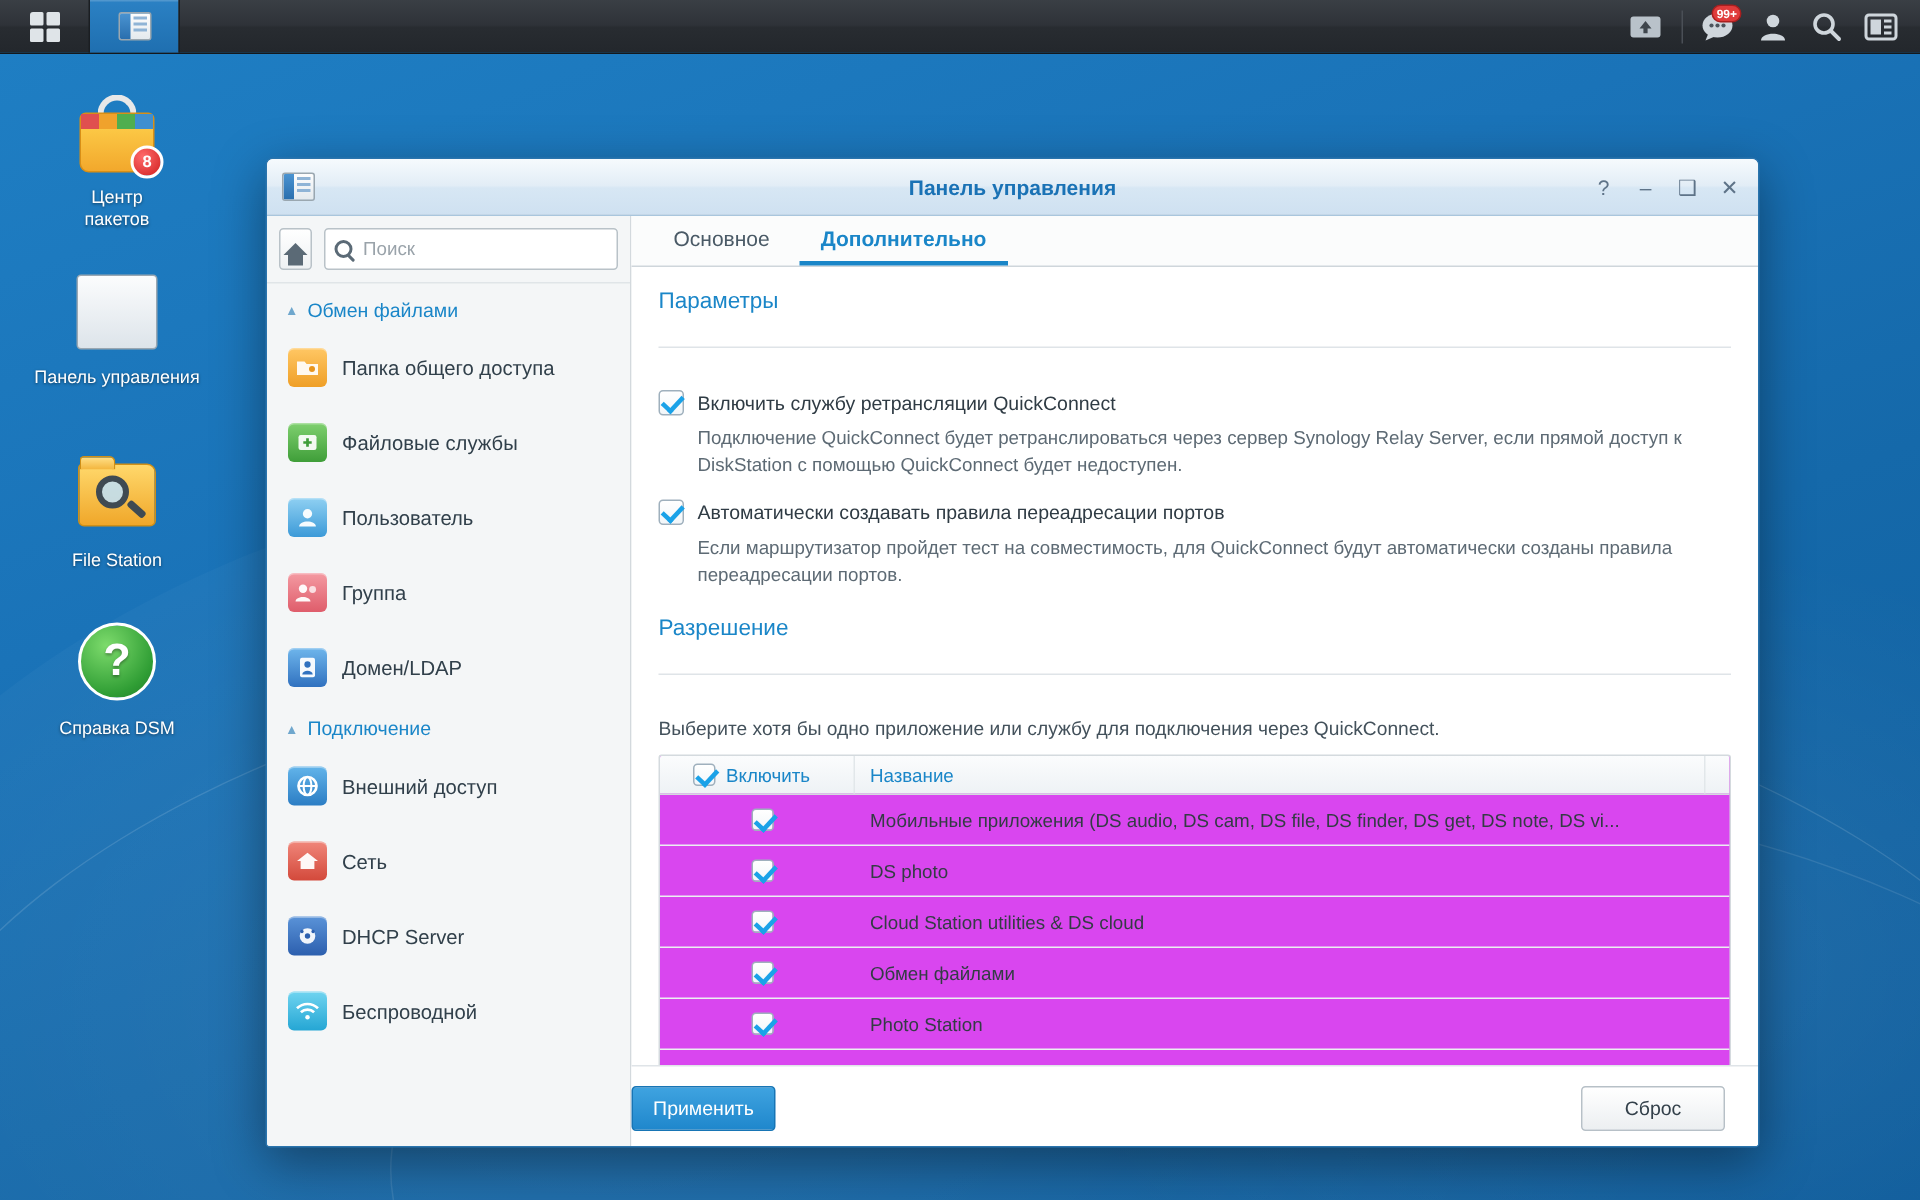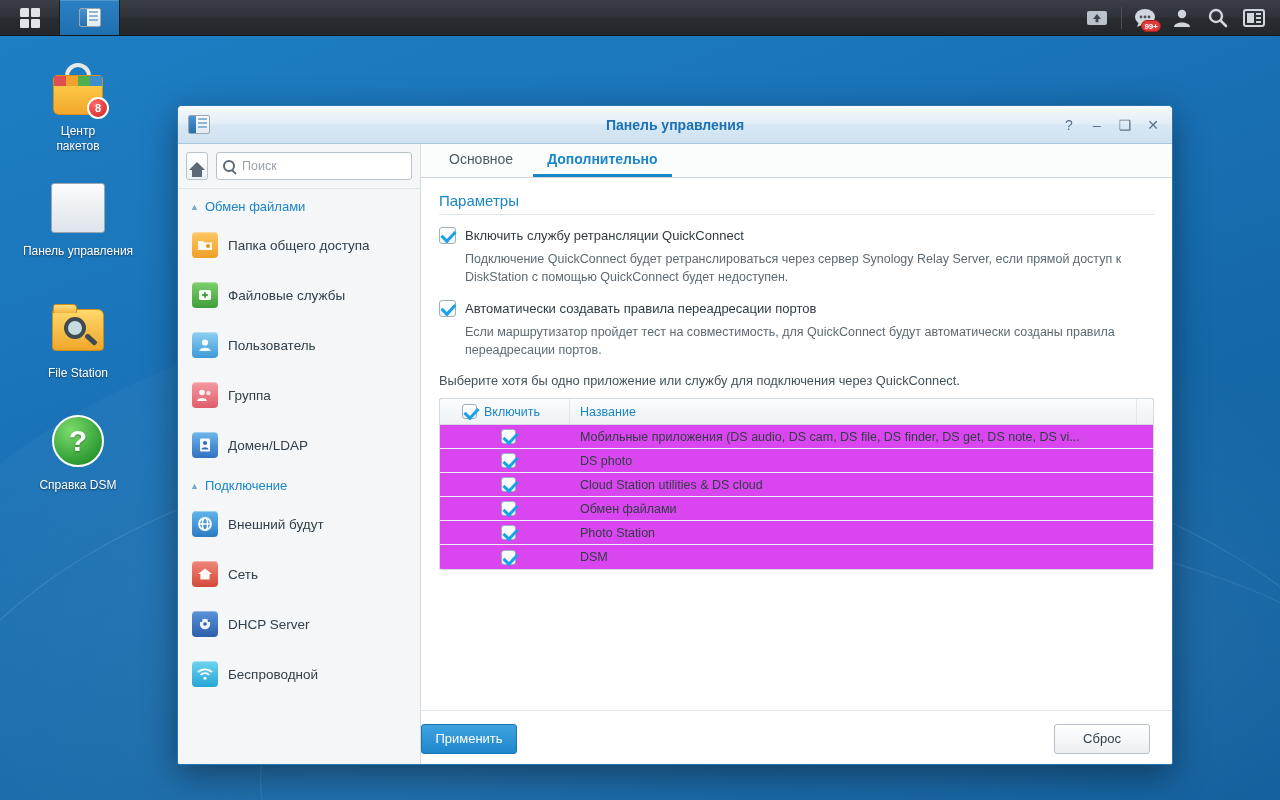--- a/index.html
+++ b/index.html
@@ -78,21 +78,21 @@
   .tb-icon {
     width: 36px; height: 36px;
     display: flex; align-items: center; justify-content: center;
     position: relative;
     cursor: pointer;
   }
   .tb-sep {
     width: 1px; height: 22px; background: #4a4f56; margin: 0 6px; align-self: center;
   }
   .badge {
-    position: absolute; right: 3px; top: 20px;
+    position: absolute; right: 3px; top: 3px;
     background: #e03b3b;
     color: #fff;
     font-size: 8px;
     line-height: 11px;
     height: 12px;
     min-width: 16px;
     padding: 0 2px;
     border-radius: 6px;
     text-align: center;
     border: 1px solid #a81f1f;
@@ -297,23 +297,23 @@
     padding: 5px 14px 7px;
     font-size: 14px; color: #4a5a66; cursor: pointer;
     border-bottom: 3px solid transparent;
   }
   .tab.active { color: #1a86c8; border-bottom-color: #1a86c8; font-weight: bold; }
 
   .panel { flex: 1; padding: 14px 18px 0 18px; overflow: hidden; position: relative;}
 
   .sect-title {
     color: #1a86c8; font-size: 15px;
-    padding-bottom: 5px;
+    padding-bottom: 22px;
     border-bottom: 1px solid #dfe4e8;
-    margin-bottom: 12px;
+    margin-bottom: 28px;
   }
   .sect-title.second { margin-top: 18px; }
 
   .chk-row { display: flex; align-items: flex-start; gap: 9px; margin-bottom: 6px;}
   .chk {
     width: 17px; height: 17px; flex: 0 0 17px;
     border: 1px solid #9fb0bd; border-radius: 3px;
     background: linear-gradient(to bottom, #ffffff, #eef2f5);
     position: relative;
   }
@@ -345,21 +345,21 @@
   .tbl-head {
     display: flex; height: 26px; align-items: center;
     background: linear-gradient(to bottom, #fbfcfd, #eef2f5);
     border-bottom: 1px solid #d4dade;
     font-size: 12.5px; color: #1a86c8;
   }
   .tbl-head .c1 { width: 130px; display: flex; align-items: center; gap: 7px; padding-left: 22px; border-right: 1px solid #e2e7ea; height: 100%;}
   .tbl-head .c2 { flex: 1; padding-left: 10px; border-right: 1px solid #e2e7ea; height:100%; display:flex; align-items:center;}
   .tbl-head .c3 { width: 16px; height:100%;}
   .tbl-row {
-    display: flex; height: 24px; align-items: center;
+    display: flex; height: 34px; align-items: center;
     border-bottom: 1px solid #eceff1;
     font-size: 12.5px; color: #333c44;
   }
   .tbl-row:last-child { border-bottom: none; }
   .tbl-row .c1 { width: 130px; display:flex; align-items:center; justify-content:center; padding-left: 6px;}
   .tbl-row .c2 { flex: 1; padding-left: 10px; white-space: nowrap; overflow: hidden; text-overflow: ellipsis;}
 
   .footer {
     border-top: 1px solid #dfe4e8;
     height: 56px;
@@ -627,21 +627,21 @@
 
 
         <div class="sb-item">
           <span class="sb-ico" style="background:linear-gradient(to bottom,#62b4ea,#2b7dc4);">
             <svg width="16" height="16" viewBox="0 0 16 16">
                 <circle cx="8" cy="8" r="6" fill="none" stroke="#fff" stroke-width="1.8"></circle>
                 <ellipse cx="8" cy="8" rx="2.6" ry="6" fill="none" stroke="#fff" stroke-width="1.4"></ellipse>
                 <line x1="2" y1="8" x2="14" y2="8" stroke="#fff" stroke-width="1.4"></line>
               </svg>
           </span>
-          <span>Внешний будут</span>
+          <span>Внешний доступ</span>
         </div>
 
         <div class="sb-item">
           <span class="sb-ico" style="background:linear-gradient(to bottom,#f0867a,#d3493b);">
             <svg width="16" height="14" viewBox="0 0 16 14">
                 <path d="M8 1.5 L15 7 H12.6 V12.4 H3.4 V7 H1 z" fill="#fff" opacity=".95"></path>
               </svg>
           </span>
           <span>Сеть</span>
         </div>
@@ -686,20 +686,21 @@
           <span class="chk-label">Включить службу ретрансляции QuickConnect</span>
         </div>
         <div class="help-text">Подключение QuickConnect будет ретранслироваться через сервер Synology Relay Server, если прямой доступ к DiskStation с помощью QuickConnect будет недоступен.</div>
 
         <div class="chk-row">
           <span class="chk checked"></span>
           <span class="chk-label">Автоматически создавать правила переадресации портов</span>
         </div>
         <div class="help-text">Если маршрутизатор пройдет тест на совместимость, для QuickConnect будут автоматически созданы правила переадресации портов.</div>
 
+        <div class="sect-title second">Разрешение</div>
         <div class="desc">Выберите хотя бы одно приложение или службу для подключения через QuickConnect.</div>
 
         <div class="tbl">
           <div class="tbl-head">
             <div class="c1">
               <span class="chk checked" style="width:15px;height:15px;flex:0 0 15px;"></span>
               <span>Включить</span>
             </div>
             <div class="c2">Название</div>
             <div class="c3"></div>

